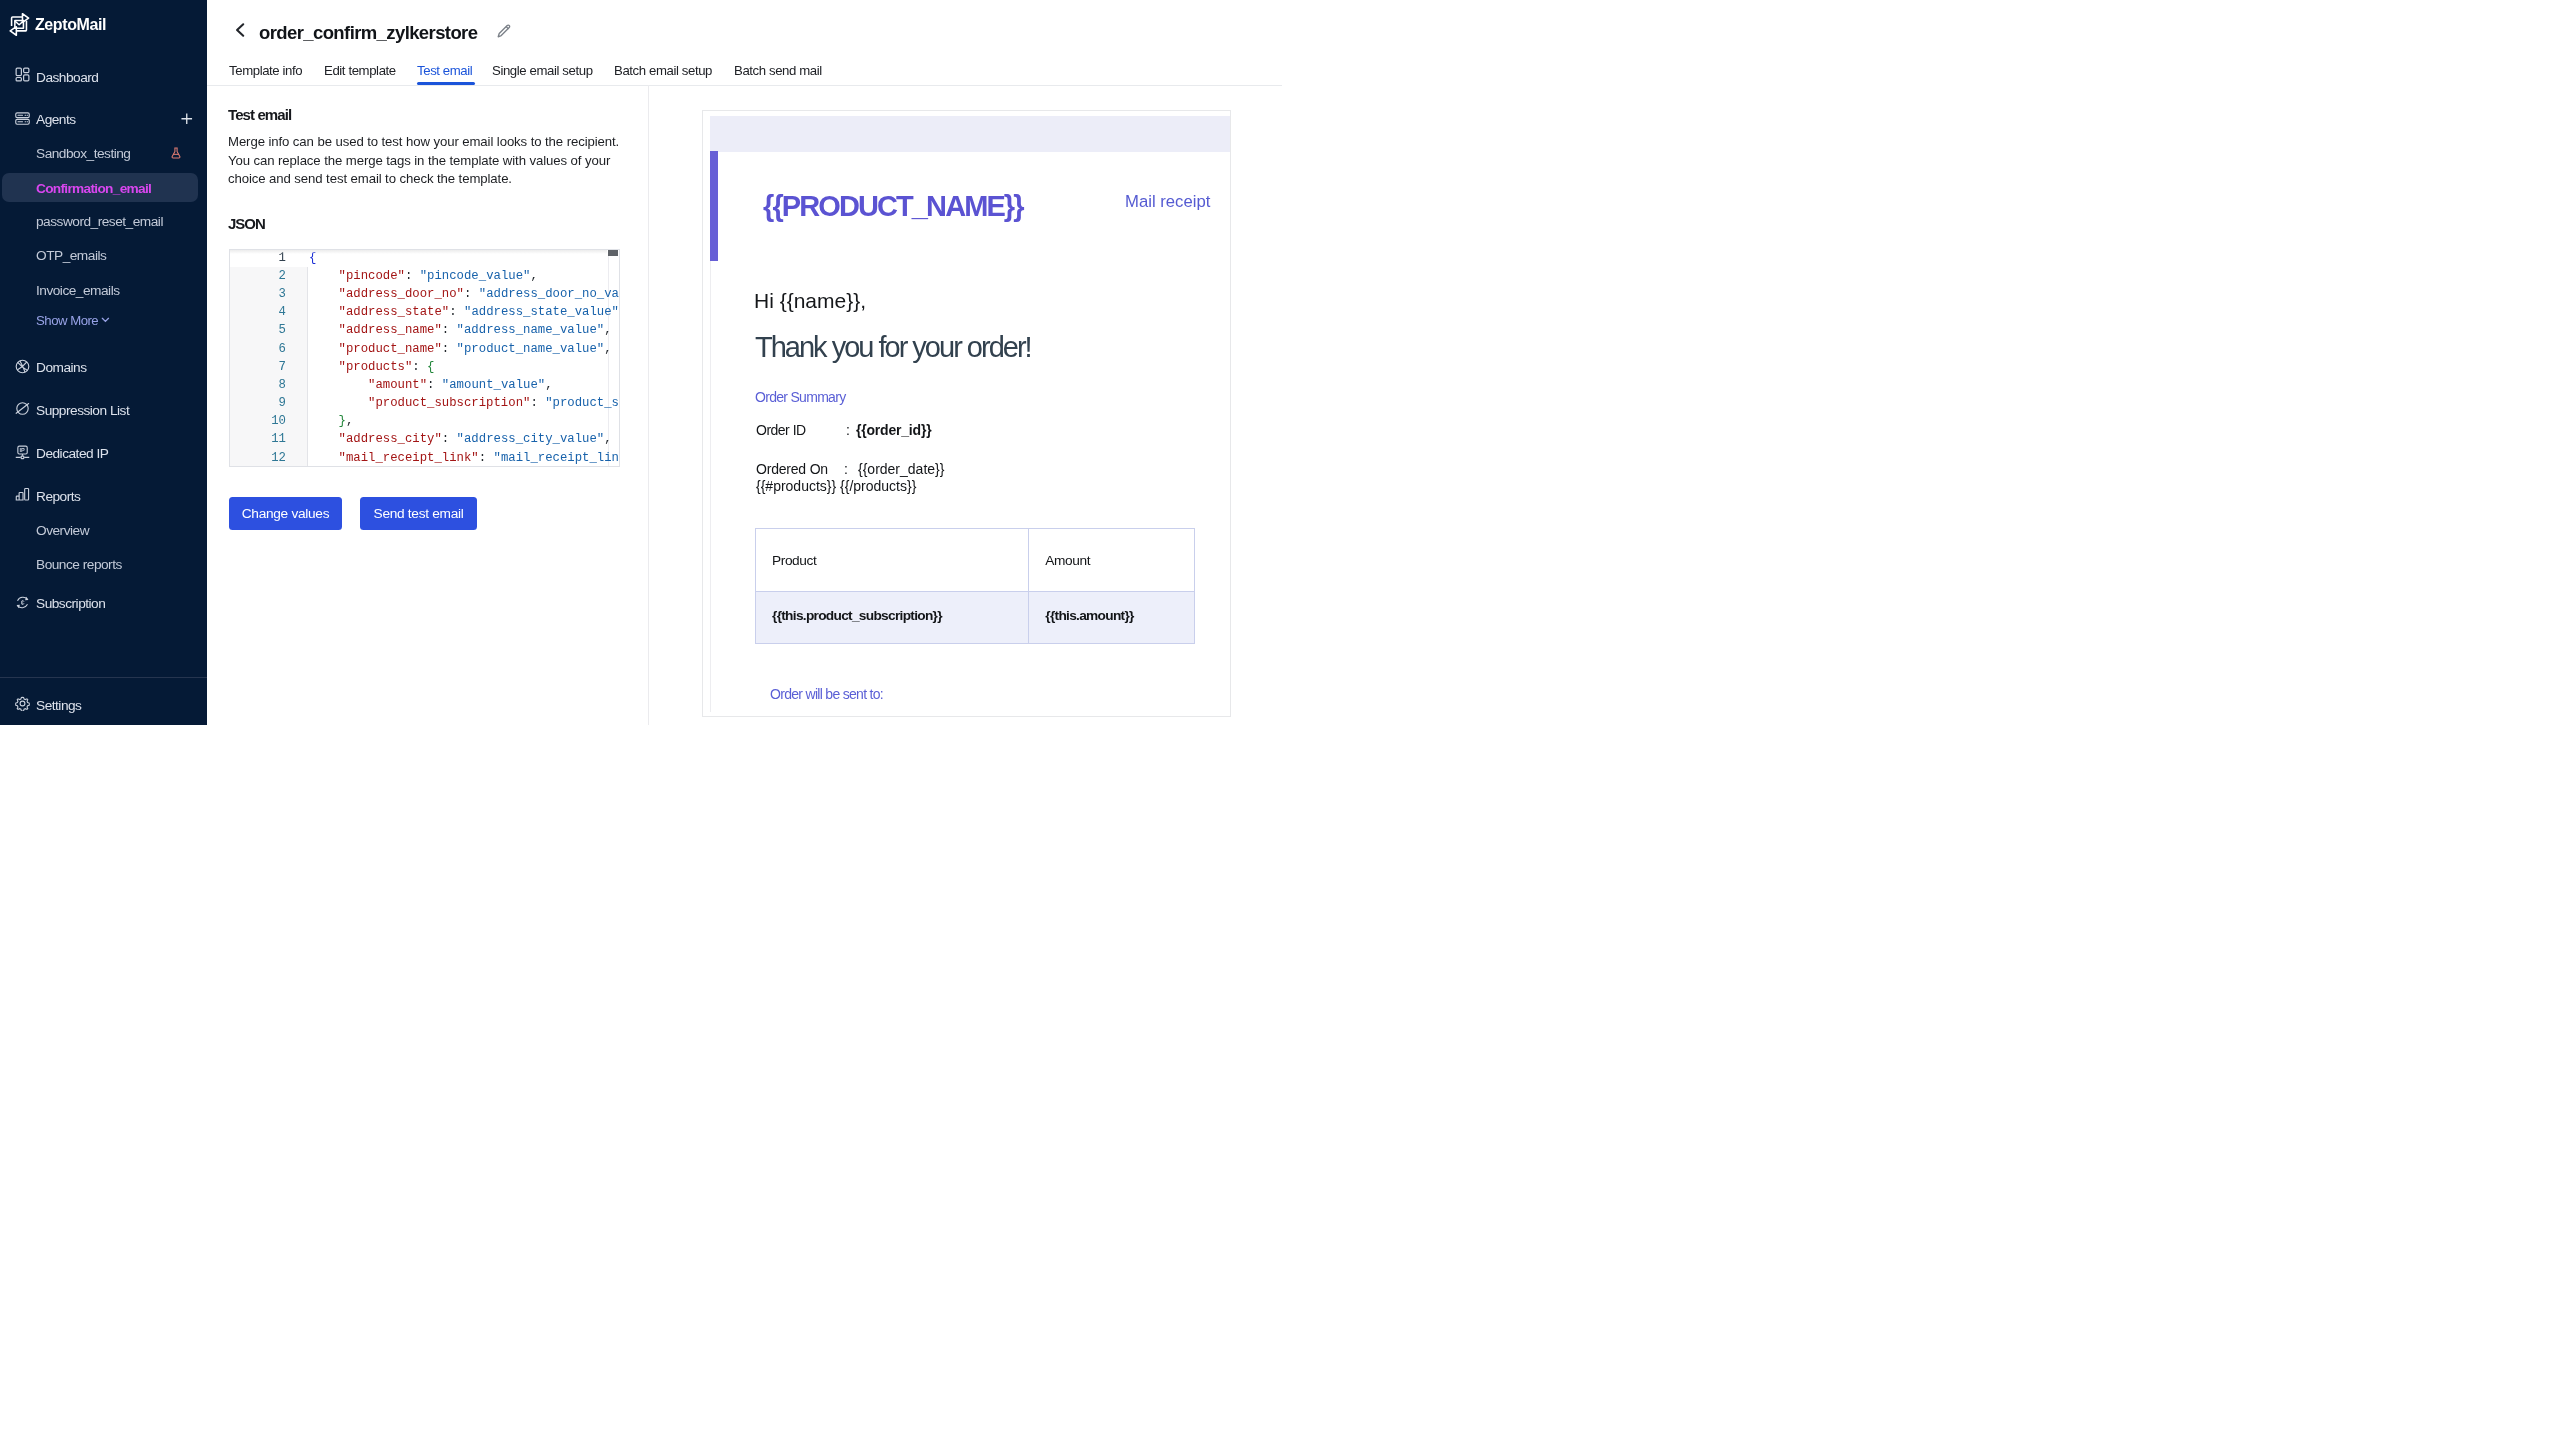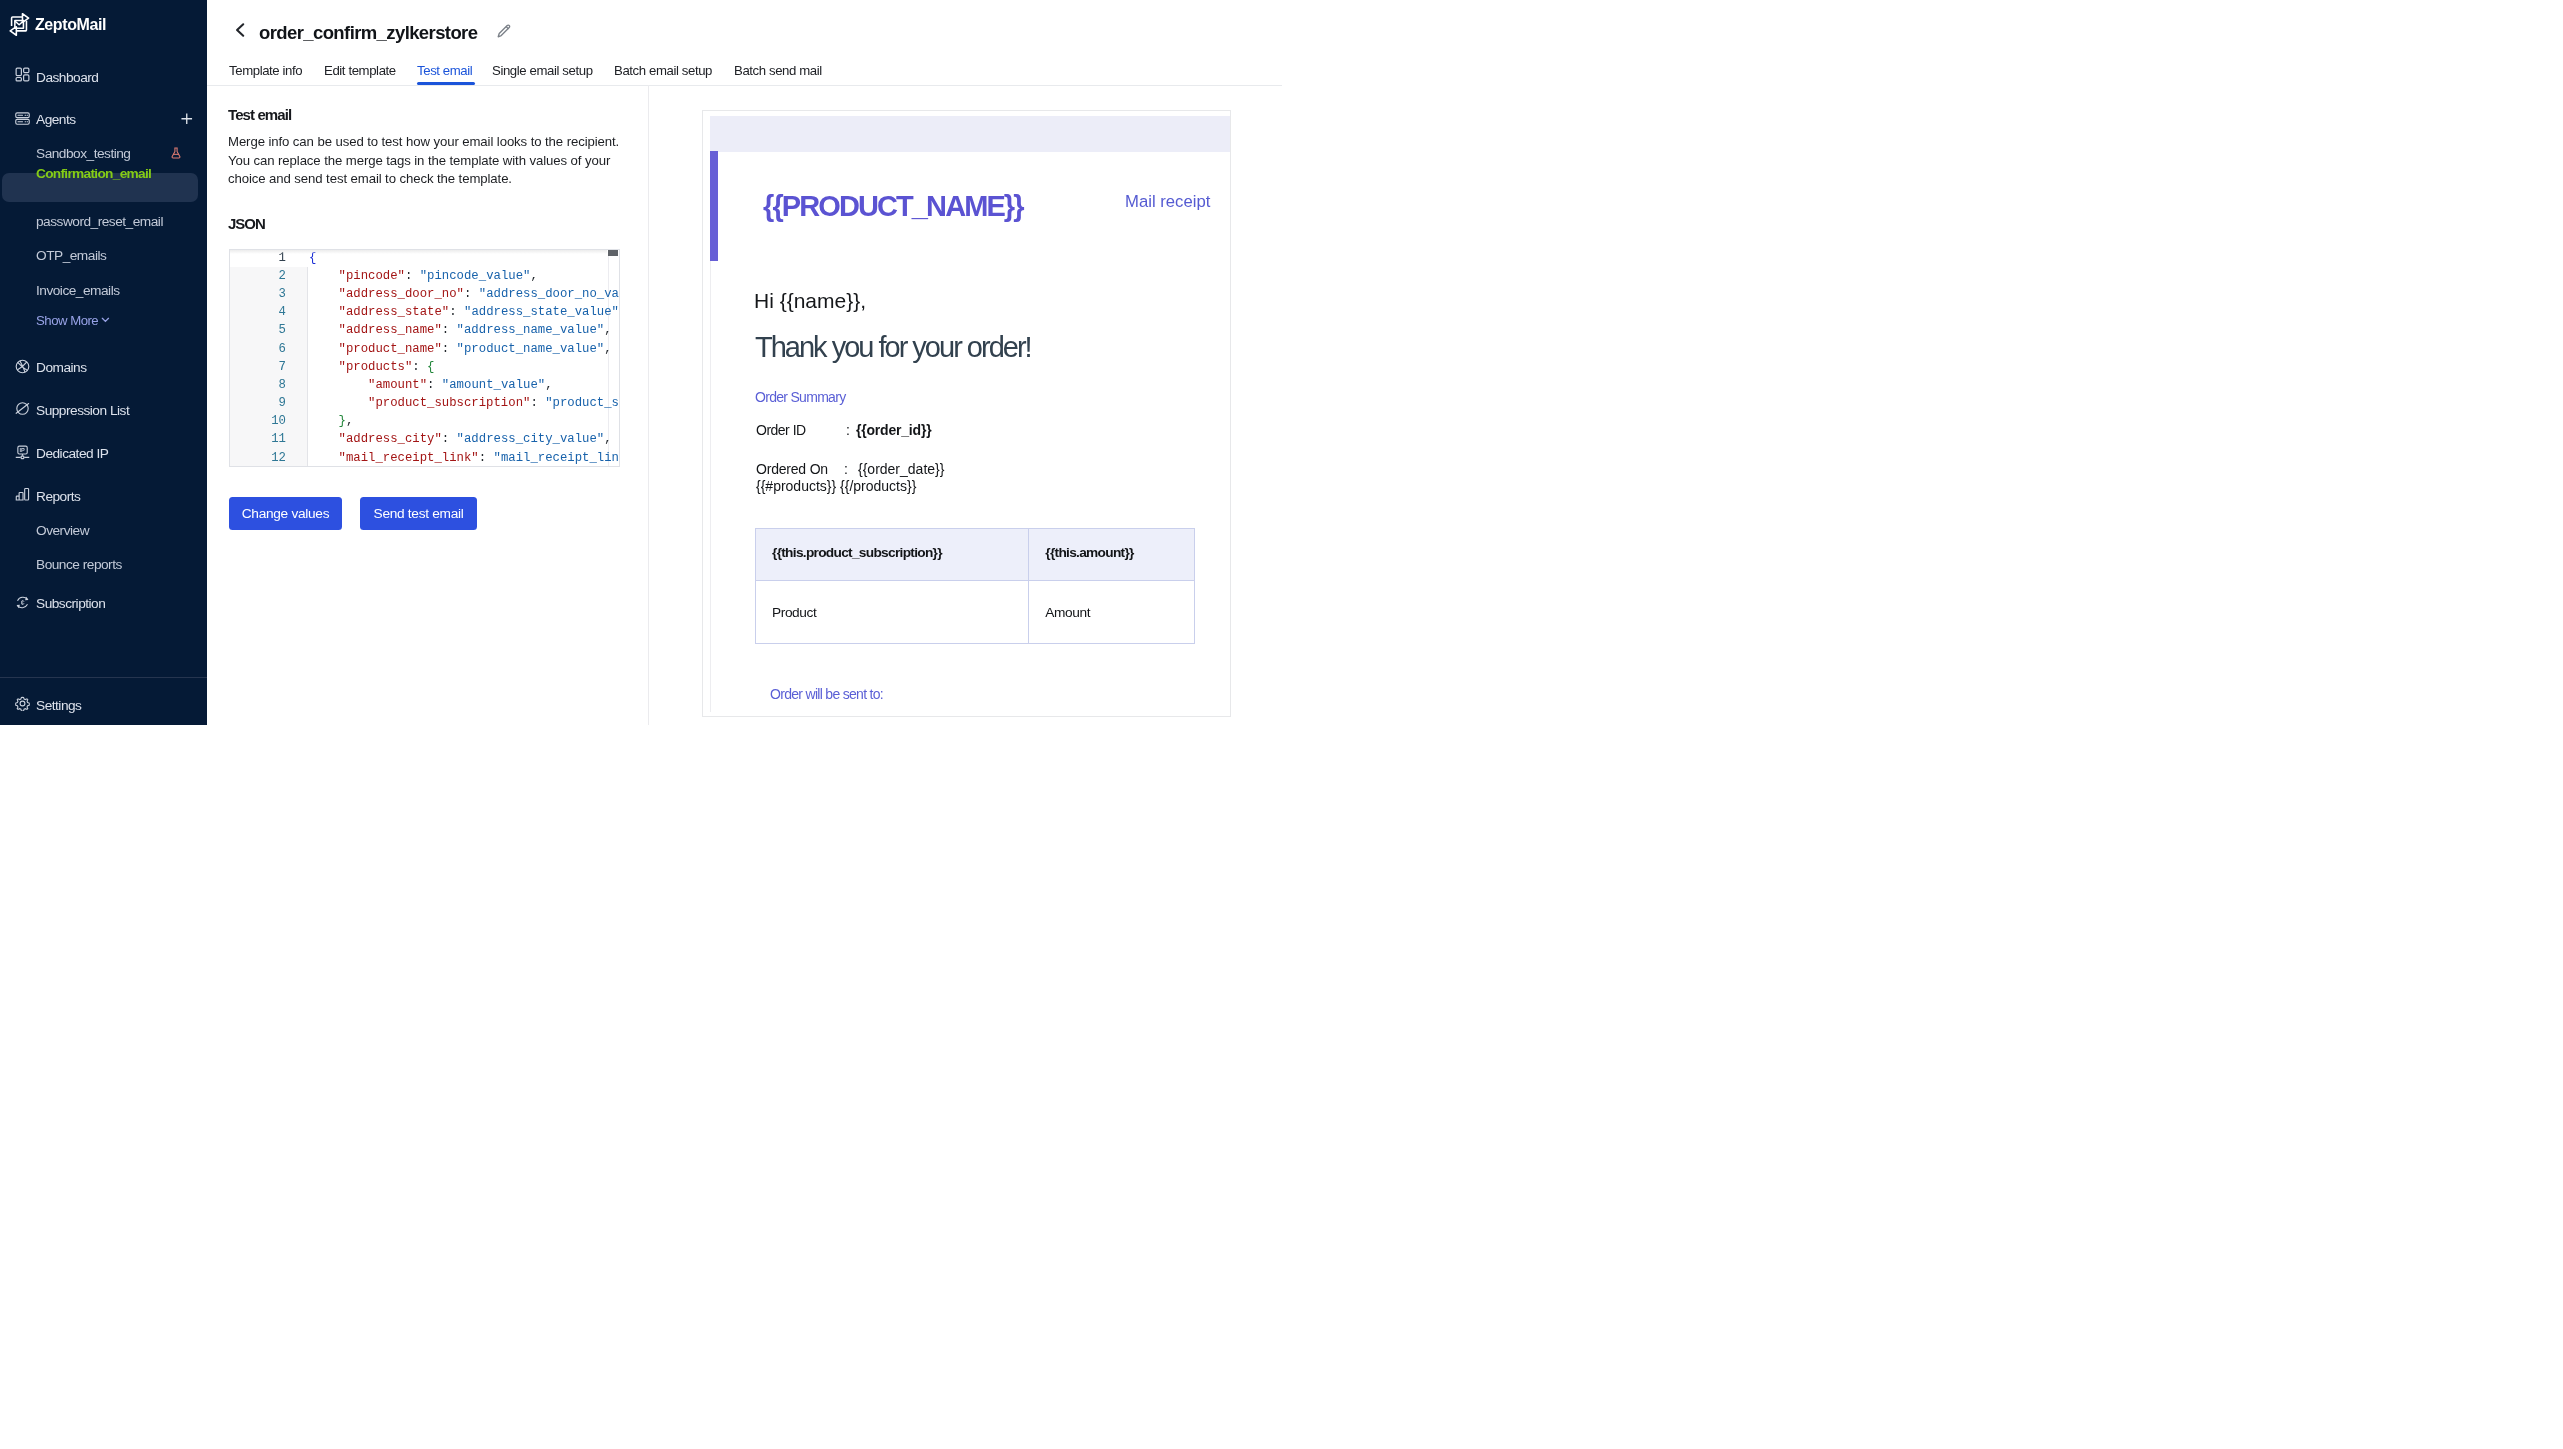--- a/index.html
+++ b/index.html
@@ -87,21 +87,21 @@
     <svg class="abs" style="left:181px; top:113px;" width="11.5" height="11.5" viewBox="0 0 13 13" stroke="#dfe3ea" stroke-width="1.5">
         <path d="M6.5 0.5 V12.5 M0.5 6.5 H12.5"></path>
       </svg>
 
     <div class="sideitem subitem" style="top:146px;">Sandbox_testing</div>
     <svg class="abs" style="left:171px; top:147px;" width="10" height="12" viewBox="0 0 12 14" fill="none" stroke="#dd7b72" stroke-width="1.3" stroke-linejoin="round">
       <path d="M4 1 h4 M4.7 1 v4.2 L1.4 11.2 a1.25 1.25 0 0 0 1.15 1.8 h6.9 a1.25 1.25 0 0 0 1.15-1.8 L7.3 5.2 V1"></path>
       <path d="M2.6 8.6 h6.8"></path>
     </svg>
 
-    <div class="sideitem" style="top:166px; color:#84cc16; font-weight:700; letter-spacing:-0.7px;">Confirmation_email</div>
+    <div class="sideitem" style="top:181px; color:#d946ef; font-weight:700; letter-spacing:-0.7px;">Confirmation_email</div>
     <div class="sideitem subitem" style="top:214px;">password_reset_email</div>
     <div class="sideitem subitem" style="top:248px;">OTP_emails</div>
     <div class="sideitem subitem" style="top:283px;">Invoice_emails</div>
     <div class="sideitem" style="top:313px; color:#98a2e6; font-size:13.2px;">Show More</div>
     <svg class="abs" style="left:101px; top:317px;" width="8.8" height="6.2" viewBox="0 0 10 7" fill="none" stroke="#98a2e6" stroke-width="1.5" stroke-linecap="round">
         <path d="M1.5 1.5 L5 5 L8.5 1.5"></path>
       </svg>
 
     <svg class="abs sideicon" style="top:359px;" viewBox="0 0 20 20" fill="none" stroke="#c9d0dc" stroke-width="1.5">
       <circle cx="10" cy="10" r="8.4"></circle>
@@ -218,30 +218,30 @@
     <div id="osum">Order Summary</div>
     <div class="erow" style="top:311px; left:53px; letter-spacing:-0.5px;">Order ID</div>
     <div class="erow" style="top:311px; left:143px;">:</div>
     <div class="erow" style="top:311px; left:153px; font-weight:bold; letter-spacing:-0.2px;">{{order_id}}</div>
     <div class="erow" style="top:350px; left:53px; letter-spacing:-0.2px;">Ordered On</div>
     <div class="erow" style="top:350px; left:141px;">:</div>
     <div class="erow" style="top:350px; left:155px;">{{order_date}}</div>
     <div class="erow" style="top:367px; left:53px;">{{#products}} {{/products}}</div>
     <table id="etable">
       <tbody>
-          <tr style="height:52px; background:#edeffa; font-weight:bold;">
+          <tr style="height:63px;">
+            <td style="width:273px; padding-left:16px; letter-spacing:-0.4px;">Product</td>
+            <td style="padding-left:16.3px; letter-spacing:-0.4px;">Amount</td>
+          </tr>
+      <tr style="height:52px; background:#edeffa; font-weight:bold;">
             <td style="padding-left:16px; letter-spacing:-0.7px; vertical-align:middle;">
               <div style="margin-top:-4.4px;">{{this.product_subscription}}</div>
             </td>
             <td style="padding-left:16.3px; letter-spacing:-0.7px; vertical-align:middle;">
               <div style="margin-top:-4.4px;">{{this.amount}}</div>
             </td>
           </tr>
-      <tr style="height:63px;">
-            <td style="width:273px; padding-left:16px; letter-spacing:-0.4px;">Product</td>
-            <td style="padding-left:16.3px; letter-spacing:-0.4px;">Amount</td>
-          </tr>
     </tbody>
       </table>
     <div id="order-sent">Order will be sent to:</div>
   </div>
 </div>
 
 
 </body></html>

